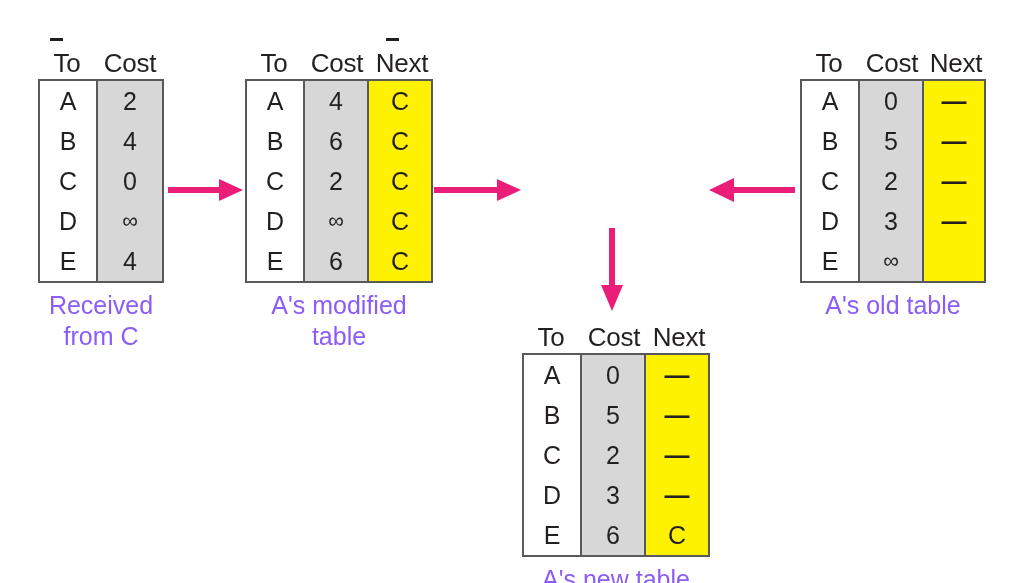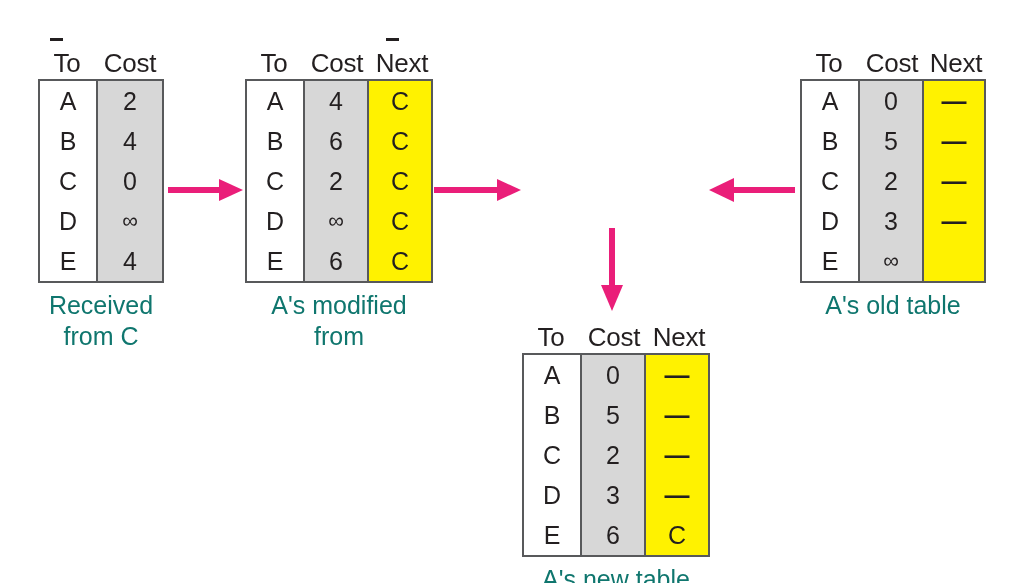--- a/index.html
+++ b/index.html
@@ -82,21 +82,21 @@
   }
 
   .tbl-caption {
     position: absolute;
     left: 50%;
     transform: translateX(-50%);
     text-align: center;
     font-size: 25px;
     line-height: 31px;
     white-space: pre-line;
-    color: #0f766e;
+    color: #8b5cf6;
   }
 
   
   .tick-artifact {
     position: absolute;
     height: 3px;
     background: #231f20;
     width: 13px;
   }
 
@@ -200,21 +200,21 @@
       </div>
       <div class="tcol c-next-pure" style="width:62px; border-right:none;">
         <div class="tcell" style="height:40px;">C</div>
         <div class="tcell" style="height:40px;">C</div>
         <div class="tcell" style="height:40px;">C</div>
         <div class="tcell" style="height:40px;">C</div>
         <div class="tcell" style="height:40px;">C</div>
       </div>
     </div>
     <div class="tbl-caption" style="top:252px; width:220px;">A's modified
-from</div>
+table</div>
   </div>
 
 
   <div class="table-block" style="left:800px; top:8px; width:186px;">
     <div class="tbl-head" style="height:40px;">
       <div class="hcell" style="width:58px;">To</div>
       <div class="hcell" style="width:68px;">Cost</div>
       <div class="hcell" style="width:60px;">Next</div>
     </div>
     <div class="tbl-grid" style="top:41px; width:186px; height:204px;">

